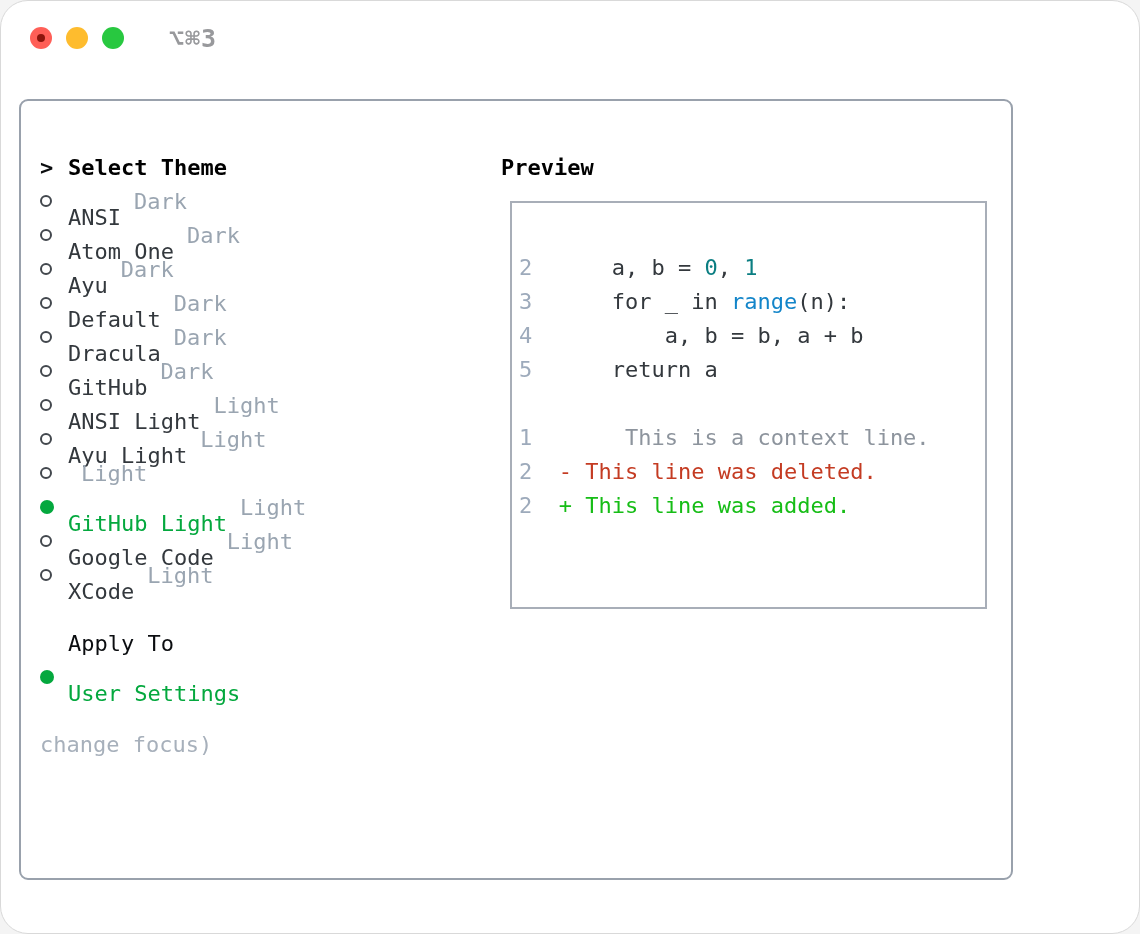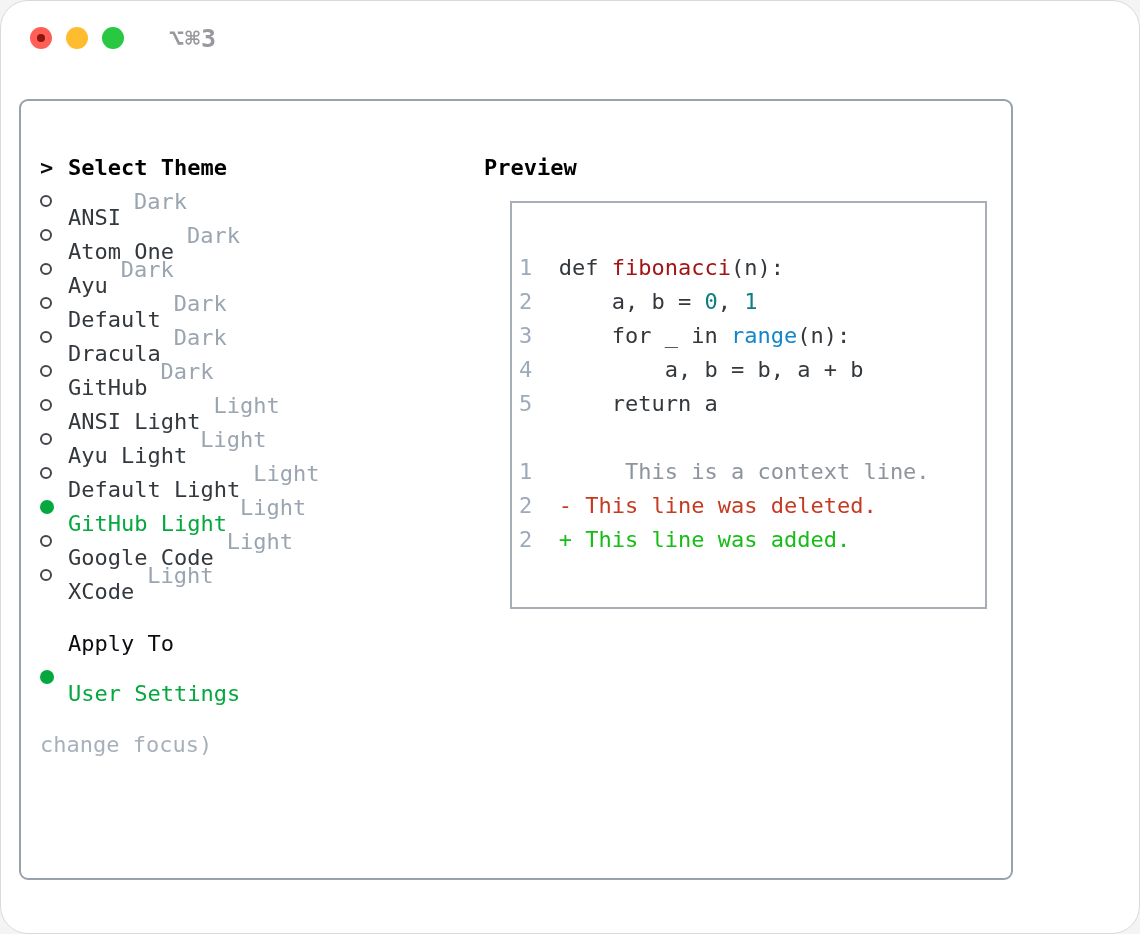--- a/index.html
+++ b/index.html
@@ -26,21 +26,21 @@
   .ring.filled{border:none;width:14px;height:14px;background:var(--selection-green);}
   .heading{font-weight:bold;color:var(--heading-black);}
   .subheading{color:#0b0d10;}
   .nm{white-space:pre;margin-top:32px;}
   .row.selected .nm{color:var(--selection-green);text-align:right;}
   .tag{color:var(--tag-gray);margin-left:13px;text-align:right;}
   .spacer{height:34px;}
   .left-col{position:absolute;left:19px;top:49px;}
   .help-line{height:34px;line-height:34px;font-size:22px;color:var(--help-gray);white-space:pre;}
   
-  .preview-title{position:absolute;left:463px;top:49px;}
+  .preview-title{position:absolute;left:480px;top:49px;}
   .preview-box{position:absolute;left:489px;top:100px;width:477px;height:408px;box-sizing:border-box;
                border:2px solid var(--preview-border);background:#fff;padding:48px 0 0 7px;overflow:hidden;}
   .cline{height:34px;line-height:34px;font-size:22px;white-space:pre;}
   .seg-gutter{color:var(--gutter-gray);}
   .seg-plain{color:var(--code-plain);}
   .seg-func{color:var(--function-red);}
   .seg-num{color:var(--number-teal);}
   .seg-builtin{color:var(--builtin-blue);}
   .seg-ctx{color:var(--context-gray);margin-top:16px;}
   .seg-del{color:var(--diff-deleted-red);}
@@ -122,21 +122,20 @@
     <span class="marker">
                 <span class="ring"></span>
               </span>
     <span class="nm">Ayu Light</span>
     <span class="tag">Light</span>
   </div>
             <div class="row">
     <span class="marker">
                 <span class="ring"></span>
               </span>
-    <span class="nm">Default Light</span>
     <span class="tag">Light</span>
   </div>
             <div class="row selected">
     <span class="marker">
                 <span class="ring filled"></span>
               </span>
     <span class="nm">GitHub Light</span>
     <span class="tag">Light</span>
   </div>
             <div class="row">
@@ -172,21 +171,20 @@
         <div id="help-lines">
             <div class="help-line">change focus)</div>
           </div>
       </div>
 
       <div class="preview-title row">
         <span class="heading">Preview</span>
       </div>
       <div class="preview-box">
         <div id="preview-lines">
-            <div class="cline"><span class="seg-gutter">1  </span><span class="seg-plain">def </span><span class="seg-func">fibonacci</span><span class="seg-plain">(n):</span></div>
             <div class="cline"><span class="seg-gutter">2  </span><span class="seg-plain">    a, b = </span><span class="seg-num">0</span><span class="seg-plain">, </span><span class="seg-num">1</span></div>
             <div class="cline"><span class="seg-gutter">3  </span><span class="seg-plain">    for _ in </span><span class="seg-builtin">range</span><span class="seg-plain">(n):</span></div>
             <div class="cline"><span class="seg-gutter">4  </span><span class="seg-plain">        a, b = b, a + b</span></div>
             <div class="cline"><span class="seg-gutter">5  </span><span class="seg-plain">    return a</span></div>
             <div class="cline"></div>
             <div class="cline"><span class="seg-gutter">1  </span><span class="seg-ctx">     This is a context line.</span></div>
             <div class="cline"><span class="seg-gutter">2  </span><span class="seg-del">- This line was deleted.</span></div>
             <div class="cline"><span class="seg-gutter">2  </span><span class="seg-add">+ This line was added.</span></div>
           </div>
       </div>

